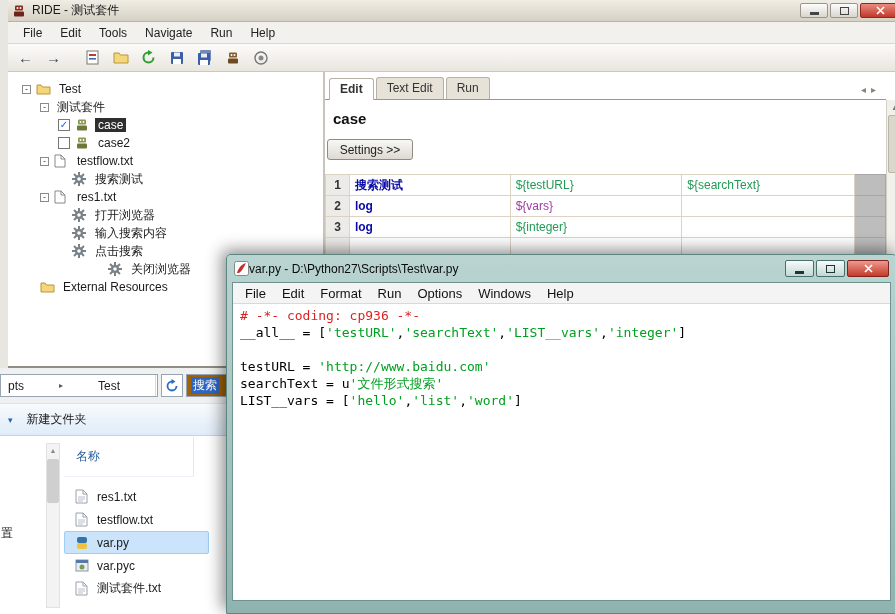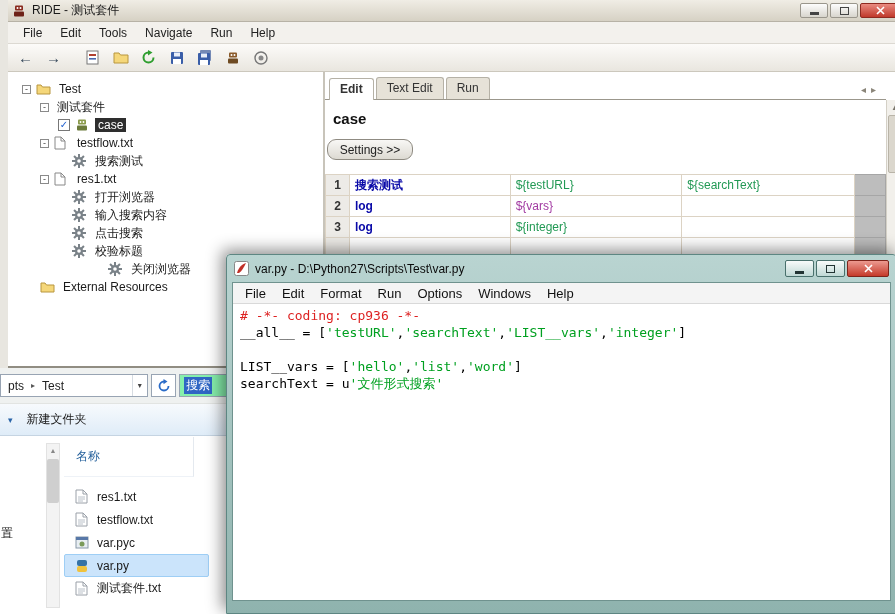--- a/index.html
+++ b/index.html
@@ -38,46 +38,46 @@
   .r-right { flex:1; position:relative; background:#fff; overflow:hidden; }
   .tabbar { position:absolute; top:6px; left:0; right:17px; height:22px; display:flex; align-items:flex-end;
             padding-left:4px; border-bottom:1px solid #9b978c; }
   .tab { font-size:12px; padding:3px 10px 4px; border:1px solid #b5b1a6; border-bottom:none; background:#e6e2d8;
          color:#333; border-radius:3px 3px 0 0; margin-right:2px; }
   .tab.active { background:#fff; font-weight:bold; position:relative; top:1px; }
   .tab-arrows { position:absolute; right:22px; top:12px; font-size:10px; color:#8a8579; letter-spacing:5px; }
   .r-content { position:absolute; top:28px; left:0; right:17px; bottom:0; background:#fff; }
   .case-title { font-size:15px; font-weight:bold; color:#111; margin:10px 0 0 8px; }
   .settings-btn { margin:12px 0 0 2px; width:86px; height:21px; font-size:12px; color:#222; border:1px solid #8f8b82;
-                  border-radius:9px; background:linear-gradient(#f8f7f5,#dddad2); display:flex; align-items:center; justify-content:center; }
+                  border-radius:3px; background:linear-gradient(#f8f7f5,#dddad2); display:flex; align-items:center; justify-content:center; }
   .grid { margin-top:14px; border-collapse:collapse; table-layout:fixed; font-size:12px; }
   .grid td { border:1px solid #dcd3c4; height:21px; padding:0 5px; overflow:hidden; white-space:nowrap; }
   td.rownum { width:24px; background:#edebe7; text-align:center; color:#333; font-weight:bold; padding:0; }
   td.c1 { width:161px; } td.c2 { width:172px; } td.c3 { width:173px; }
   td.gray { width:31px; background:#bdbdbd; border-color:#a6a6a6; }
   .kw { color:#0a0aa8; font-weight:bold; }
   .vgreen { color:#229954; }
   .vpurple { color:#a23ba2; }
   .r-vscroll { position:absolute; top:28px; right:0; width:17px; bottom:0; background:#f2f0eb; border-left:1px solid #d4d0c6; }
   .sarrow { width:16px; height:14px; font-size:8px; color:#7a766c; display:flex; align-items:center; justify-content:center; }
   .r-vscroll .thumb { position:absolute; top:15px; left:1px; width:14px; height:58px; background:#dbd7cd;
                       border:1px solid #b9b4a8; border-radius:2px; }
 
   
   #explorer { position:absolute; left:0; top:368px; width:231px; height:246px; background:#fff; overflow:hidden; z-index:2; }
   .x-addr { height:36px; background:#eff1f0; display:flex; align-items:center; border-bottom:1px solid #e2e4e2; }
   .addr-box { width:158px; height:23px; background:#fff; border:1px solid #98a4b3; display:flex; align-items:center;
-              font-size:12px; color:#222; }
+              font-size:12px; color:#222;gap:28px; }
   .crumb { padding:0 7px; }
   .addr-sep { color:#555; font-size:8px; }
   .addr-dd { margin-left:auto; padding:0 5px; color:#444; font-size:8px; border-left:1px solid #d7dce2;
              height:100%; display:flex; align-items:center; }
   .refresh-btn { width:27px; height:23px; margin-left:3px; background:#fff; border:1px solid #98a4b3;
                  display:flex; align-items:center; justify-content:center; }
-  .search-box { width:55px; height:23px; margin-left:3px; background:#86efac; border:1px solid #98a4b3;
+  .search-box { width:55px; height:23px; margin-left:3px; background:#a16207; border:1px solid #98a4b3;
                 display:flex; align-items:center; padding-left:4px; font-size:12px; }
   .search-sel { background:#2f66c4; color:#fff; padding:0 2px; }
   .x-toolbar { height:32px; background:linear-gradient(#f7fafd,#dfecf8); border-bottom:1px solid #c5d4e2;
                display:flex; align-items:center; font-size:12px; color:#1a1a1a; }
   .x-tb-caret { color:#2a64a8; font-size:9px; margin:0 14px 0 8px; }
   .x-main { position:absolute; top:69px; left:0; right:0; bottom:0; background:#fff; }
   .x-nav { position:absolute; left:0; top:0; width:62px; bottom:0; background:#fff; font-size:12px; }
   .x-nav-frag { position:absolute; left:1px; top:88px; color:#222; }
   .x-nav-scroll { position:absolute; left:46px; top:6px; width:14px; bottom:6px; background:#f3f3f3; border:1px solid #e2e2e2; }
   .x-nav-up { height:13px; display:flex; align-items:center; justify-content:center; font-size:7px; color:#888; }
@@ -89,21 +89,21 @@
   .file-row { height:23px; display:flex; align-items:center; padding-left:10px; font-size:12px; color:#1a1a1a;
               width:145px; border:1px solid transparent; border-radius:2px; }
   .file-row.selected { background:#cbe4fb; border-color:#9ecef5; }
   .file-icon { width:16px; height:16px; margin-right:6px; flex:none; display:flex; align-items:center; }
 
   
   #idle { position:absolute; left:226px; top:254px; width:671px; height:360px; z-index:3;
           background:linear-gradient(#b9d4d1,#8fb3ae); border:1px solid #5d8682; border-radius:4px 4px 0 0;
           padding:0 5px 12px 5px; box-shadow:-4px -4px 16px rgba(0,0,0,.45); }
   .i-titlebar { height:27px; display:flex; align-items:center; padding:0 2px; }
-  .i-title { font-size:12px; color:#0a0a0a; margin-left:6px; flex:1; white-space:nowrap; overflow:hidden; }
+  .i-title { font-size:12px; color:#0a0a0a; margin-left:0; flex:1; white-space:nowrap; overflow:hidden; }
   .i-btn { width:29px; height:17px; border:1px solid #49706c; border-radius:2px; margin-left:2px;
            background:linear-gradient(rgba(255,255,255,.9),rgba(196,219,216,.65));
            display:flex; align-items:center; justify-content:center; }
   .i-btn .ic-min { background:#233; margin-top:7px; }
   .i-btn .ic-max { border-color:#233; }
   .i-btn.close { width:42px; background:linear-gradient(#ec9a90,#c53a2a); border-color:#7e241a; }
   .i-body { background:#fff; height:calc(100% - 27px); border:1px solid #6f928e; display:flex; flex-direction:column; }
   .i-menubar { height:21px; background:#f4f4f4; border-bottom:1px solid #d9d9d9; display:flex; align-items:center; padding-left:4px; }
   .i-menu-item { font-size:13px; color:#111; padding:0 8px; }
   .i-code { flex:1; background:#fff; font-family:"DejaVu Sans Mono","Liberation Mono",monospace;
@@ -228,20 +228,32 @@
           <span class="icon14">
               <svg width="14" height="14" viewBox="0 0 14 14">
                 <rect x="3" y="1.5" width="8" height="5" rx="1" fill="#8a9a4a"></rect>
                 <rect x="2" y="7.5" width="10" height="5" rx="1" fill="#6b7a3a"></rect>
                 <circle cx="5.5" cy="4" r="0.9" fill="#fff"></circle>
                 <circle cx="8.5" cy="4" r="0.9" fill="#fff"></circle>
               </svg>
             </span>
           <span class="tree-label selected">case</span>
         </div>
+        <div class="tree-row" style="padding-left:50px">
+          <span class="cb"></span>
+          <span class="icon14">
+              <svg width="14" height="14" viewBox="0 0 14 14">
+                <rect x="3" y="1.5" width="8" height="5" rx="1" fill="#8a9a4a"></rect>
+                <rect x="2" y="7.5" width="10" height="5" rx="1" fill="#6b7a3a"></rect>
+                <circle cx="5.5" cy="4" r="0.9" fill="#fff"></circle>
+                <circle cx="8.5" cy="4" r="0.9" fill="#fff"></circle>
+              </svg>
+            </span>
+          <span class="tree-label">case2</span>
+        </div>
         <div class="tree-row" style="padding-left:32px">
           <span class="expander">-</span>
           <span class="icon14">
               <svg width="12" height="14" viewBox="0 0 12 14">
                 <path d="M1 1 h6 l4 4 v8 H1 Z" fill="#fff" stroke="#888"></path>
                 <path d="M7 1 v4 h4" fill="none" stroke="#888"></path>
               </svg>
             </span>
           <span class="tree-label">testflow.txt</span>
         </div>
@@ -307,35 +319,20 @@
                   <circle cx="7" cy="7" r="4"></circle>
                   <rect x="6" y="0" width="2" height="14"></rect>
                   <rect x="0" y="6" width="14" height="2"></rect>
                   <rect x="6" y="0" width="2" height="14" transform="rotate(45 7 7)"></rect>
                   <rect x="6" y="0" width="2" height="14" transform="rotate(-45 7 7)"></rect>
                 </g>
                 <circle cx="7" cy="7" r="1.8" fill="#fff"></circle>
               </svg>
             </span>
           <span class="tree-label">点击搜索</span>
-        </div>
-        <div class="tree-row" style="padding-left:64px">
-          <span class="icon14">
-              <svg width="14" height="14" viewBox="0 0 14 14">
-                <g fill="#7a8288">
-                  <circle cx="7" cy="7" r="4"></circle>
-                  <rect x="6" y="0" width="2" height="14"></rect>
-                  <rect x="0" y="6" width="14" height="2"></rect>
-                  <rect x="6" y="0" width="2" height="14" transform="rotate(45 7 7)"></rect>
-                  <rect x="6" y="0" width="2" height="14" transform="rotate(-45 7 7)"></rect>
-                </g>
-                <circle cx="7" cy="7" r="1.8" fill="#fff"></circle>
-              </svg>
-            </span>
-          <span class="tree-label">校验标题</span>
         </div>
         <div class="tree-row" style="padding-left:100px">
           <span class="icon14">
               <svg width="14" height="14" viewBox="0 0 14 14">
                 <g fill="#7a8288">
                   <circle cx="7" cy="7" r="4"></circle>
                   <rect x="6" y="0" width="2" height="14"></rect>
                   <rect x="0" y="6" width="14" height="2"></rect>
                   <rect x="6" y="0" width="2" height="14" transform="rotate(45 7 7)"></rect>
                   <rect x="6" y="0" width="2" height="14" transform="rotate(-45 7 7)"></rect>
@@ -452,41 +449,41 @@
           <div class="file-row">
             <span class="file-icon">
                 <svg width="13" height="15" viewBox="0 0 13 15">
                   <path d="M1 1 h7 l4 4 v9 H1 Z" fill="#fff" stroke="#9aa0a8"></path>
                   <path d="M8 1 v4 h4" fill="none" stroke="#9aa0a8"></path>
                   <path d="M3 8 h7 M3 10 h7 M3 12 h5" stroke="#b9c0c8"></path>
                 </svg>
               </span>
             <span>testflow.txt</span>
           </div>
-          <div class="file-row">
-            <span class="file-icon">
-                <svg width="14" height="13" viewBox="0 0 14 13">
-                  <rect x="1" y="1" width="12" height="11" fill="#e8eef2" stroke="#8898a8"></rect>
-                  <rect x="1" y="1" width="12" height="3" fill="#5878a8"></rect>
-                  <circle cx="7" cy="8" r="2.5" fill="#7a9a5a"></circle>
-                </svg>
-              </span>
-            <span>var.pyc</span>
-          </div>
           <div class="file-row selected">
             <span class="file-icon">
                 <svg width="14" height="14" viewBox="0 0 14 14">
                   <rect x="2" y="1" width="10" height="6" rx="2" fill="#3673a5"></rect>
                   <rect x="2" y="7" width="10" height="6" rx="2" fill="#f0c23c"></rect>
                 </svg>
               </span>
             <span>var.py</span>
           </div>
           <div class="file-row">
             <span class="file-icon">
+                <svg width="14" height="13" viewBox="0 0 14 13">
+                  <rect x="1" y="1" width="12" height="11" fill="#e8eef2" stroke="#8898a8"></rect>
+                  <rect x="1" y="1" width="12" height="3" fill="#5878a8"></rect>
+                  <circle cx="7" cy="8" r="2.5" fill="#7a9a5a"></circle>
+                </svg>
+              </span>
+            <span>var.pyc</span>
+          </div>
+          <div class="file-row">
+            <span class="file-icon">
                 <svg width="13" height="15" viewBox="0 0 13 15">
                   <path d="M1 1 h7 l4 4 v9 H1 Z" fill="#fff" stroke="#9aa0a8"></path>
                   <path d="M8 1 v4 h4" fill="none" stroke="#9aa0a8"></path>
                   <path d="M3 8 h7 M3 10 h7 M3 12 h5" stroke="#b9c0c8"></path>
                 </svg>
               </span>
             <span>测试套件.txt</span>
           </div>
         </div>
       </div>
@@ -521,19 +518,20 @@
         <span class="i-menu-item">Format</span>
         <span class="i-menu-item">Run</span>
         <span class="i-menu-item">Options</span>
         <span class="i-menu-item">Windows</span>
         <span class="i-menu-item">Help</span>
       </div>
       <div class="i-code">
         <div class="code-line"><span class="seg-comment"># -*- coding: cp936 -*-</span></div>
         <div class="code-line"><span class="seg-plain">__all__ = [</span><span class="seg-string">'testURL'</span><span class="seg-plain">,</span><span class="seg-string">'searchText'</span><span class="seg-plain">,</span><span class="seg-string">'LIST__vars'</span><span class="seg-plain">,</span><span class="seg-string">'integer'</span><span class="seg-plain">]</span></div>
         <div class="code-line"></div>
+        <div class="code-line"><span class="seg-plain">testURL = </span><span class="seg-string">'http://www.baidu.com'</span></div>
+        <div class="code-line"><span class="seg-plain">searchText = u</span><span class="seg-string">'文件形式搜索'</span></div>
         <div class="code-line"><span class="seg-plain">LIST__vars = [</span><span class="seg-string">'hello'</span><span class="seg-plain">,</span><span class="seg-string">'list'</span><span class="seg-plain">,</span><span class="seg-string">'word'</span><span class="seg-plain">]</span></div>
-        <div class="code-line"><span class="seg-plain">searchText = u</span><span class="seg-string">'文件形式搜索'</span></div>
       </div>
     </div>
   </div>
 
 </div>
 
 </body></html>

